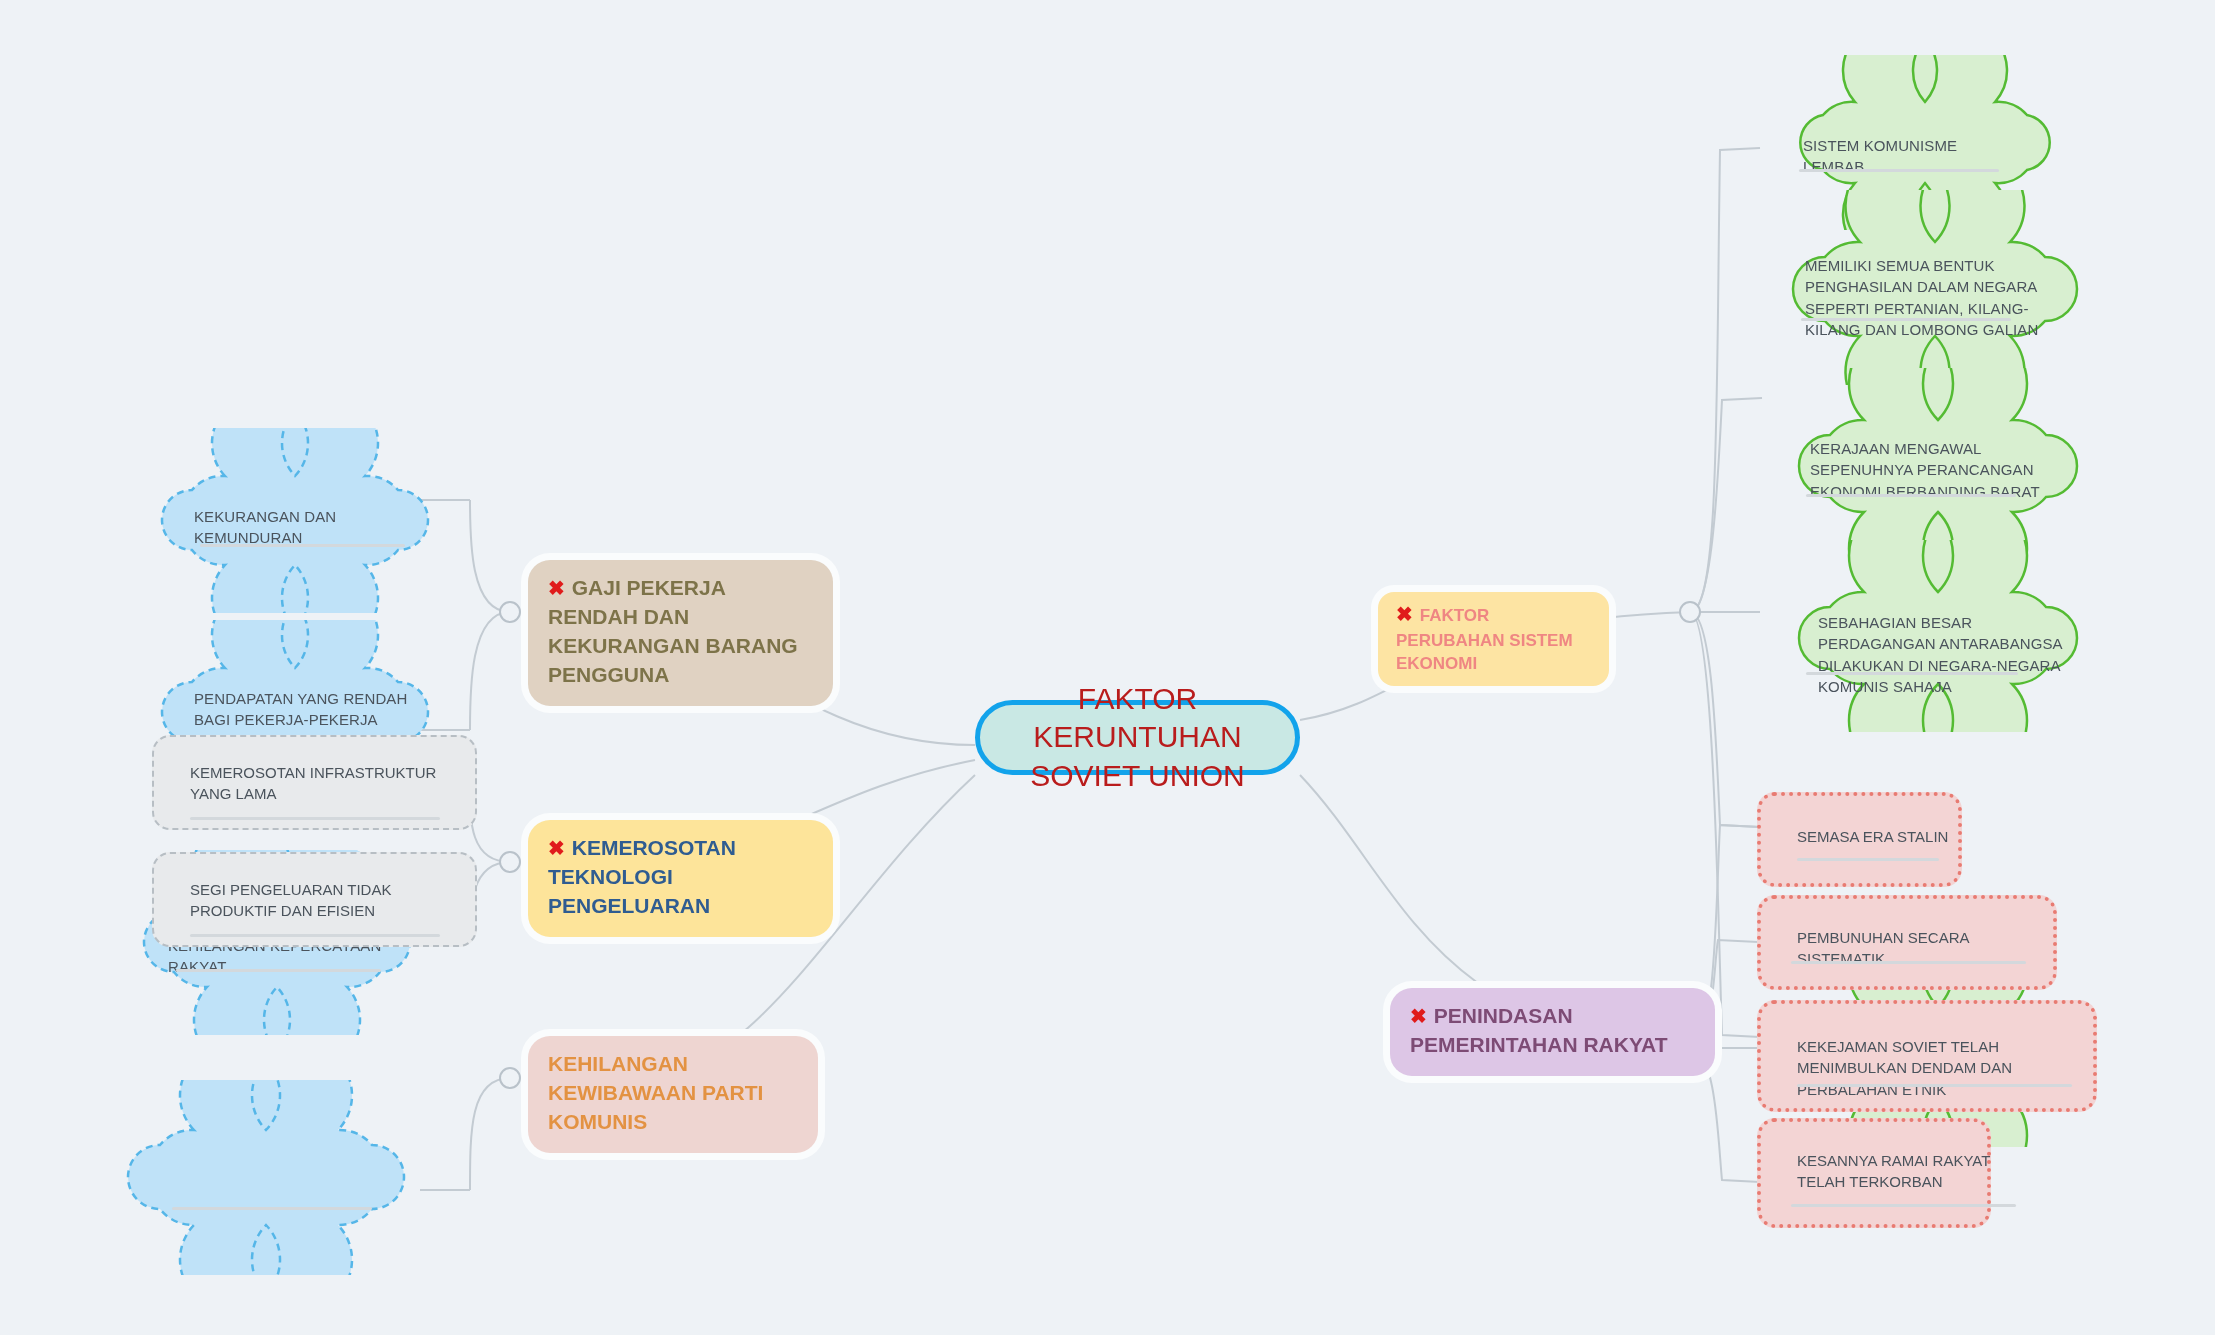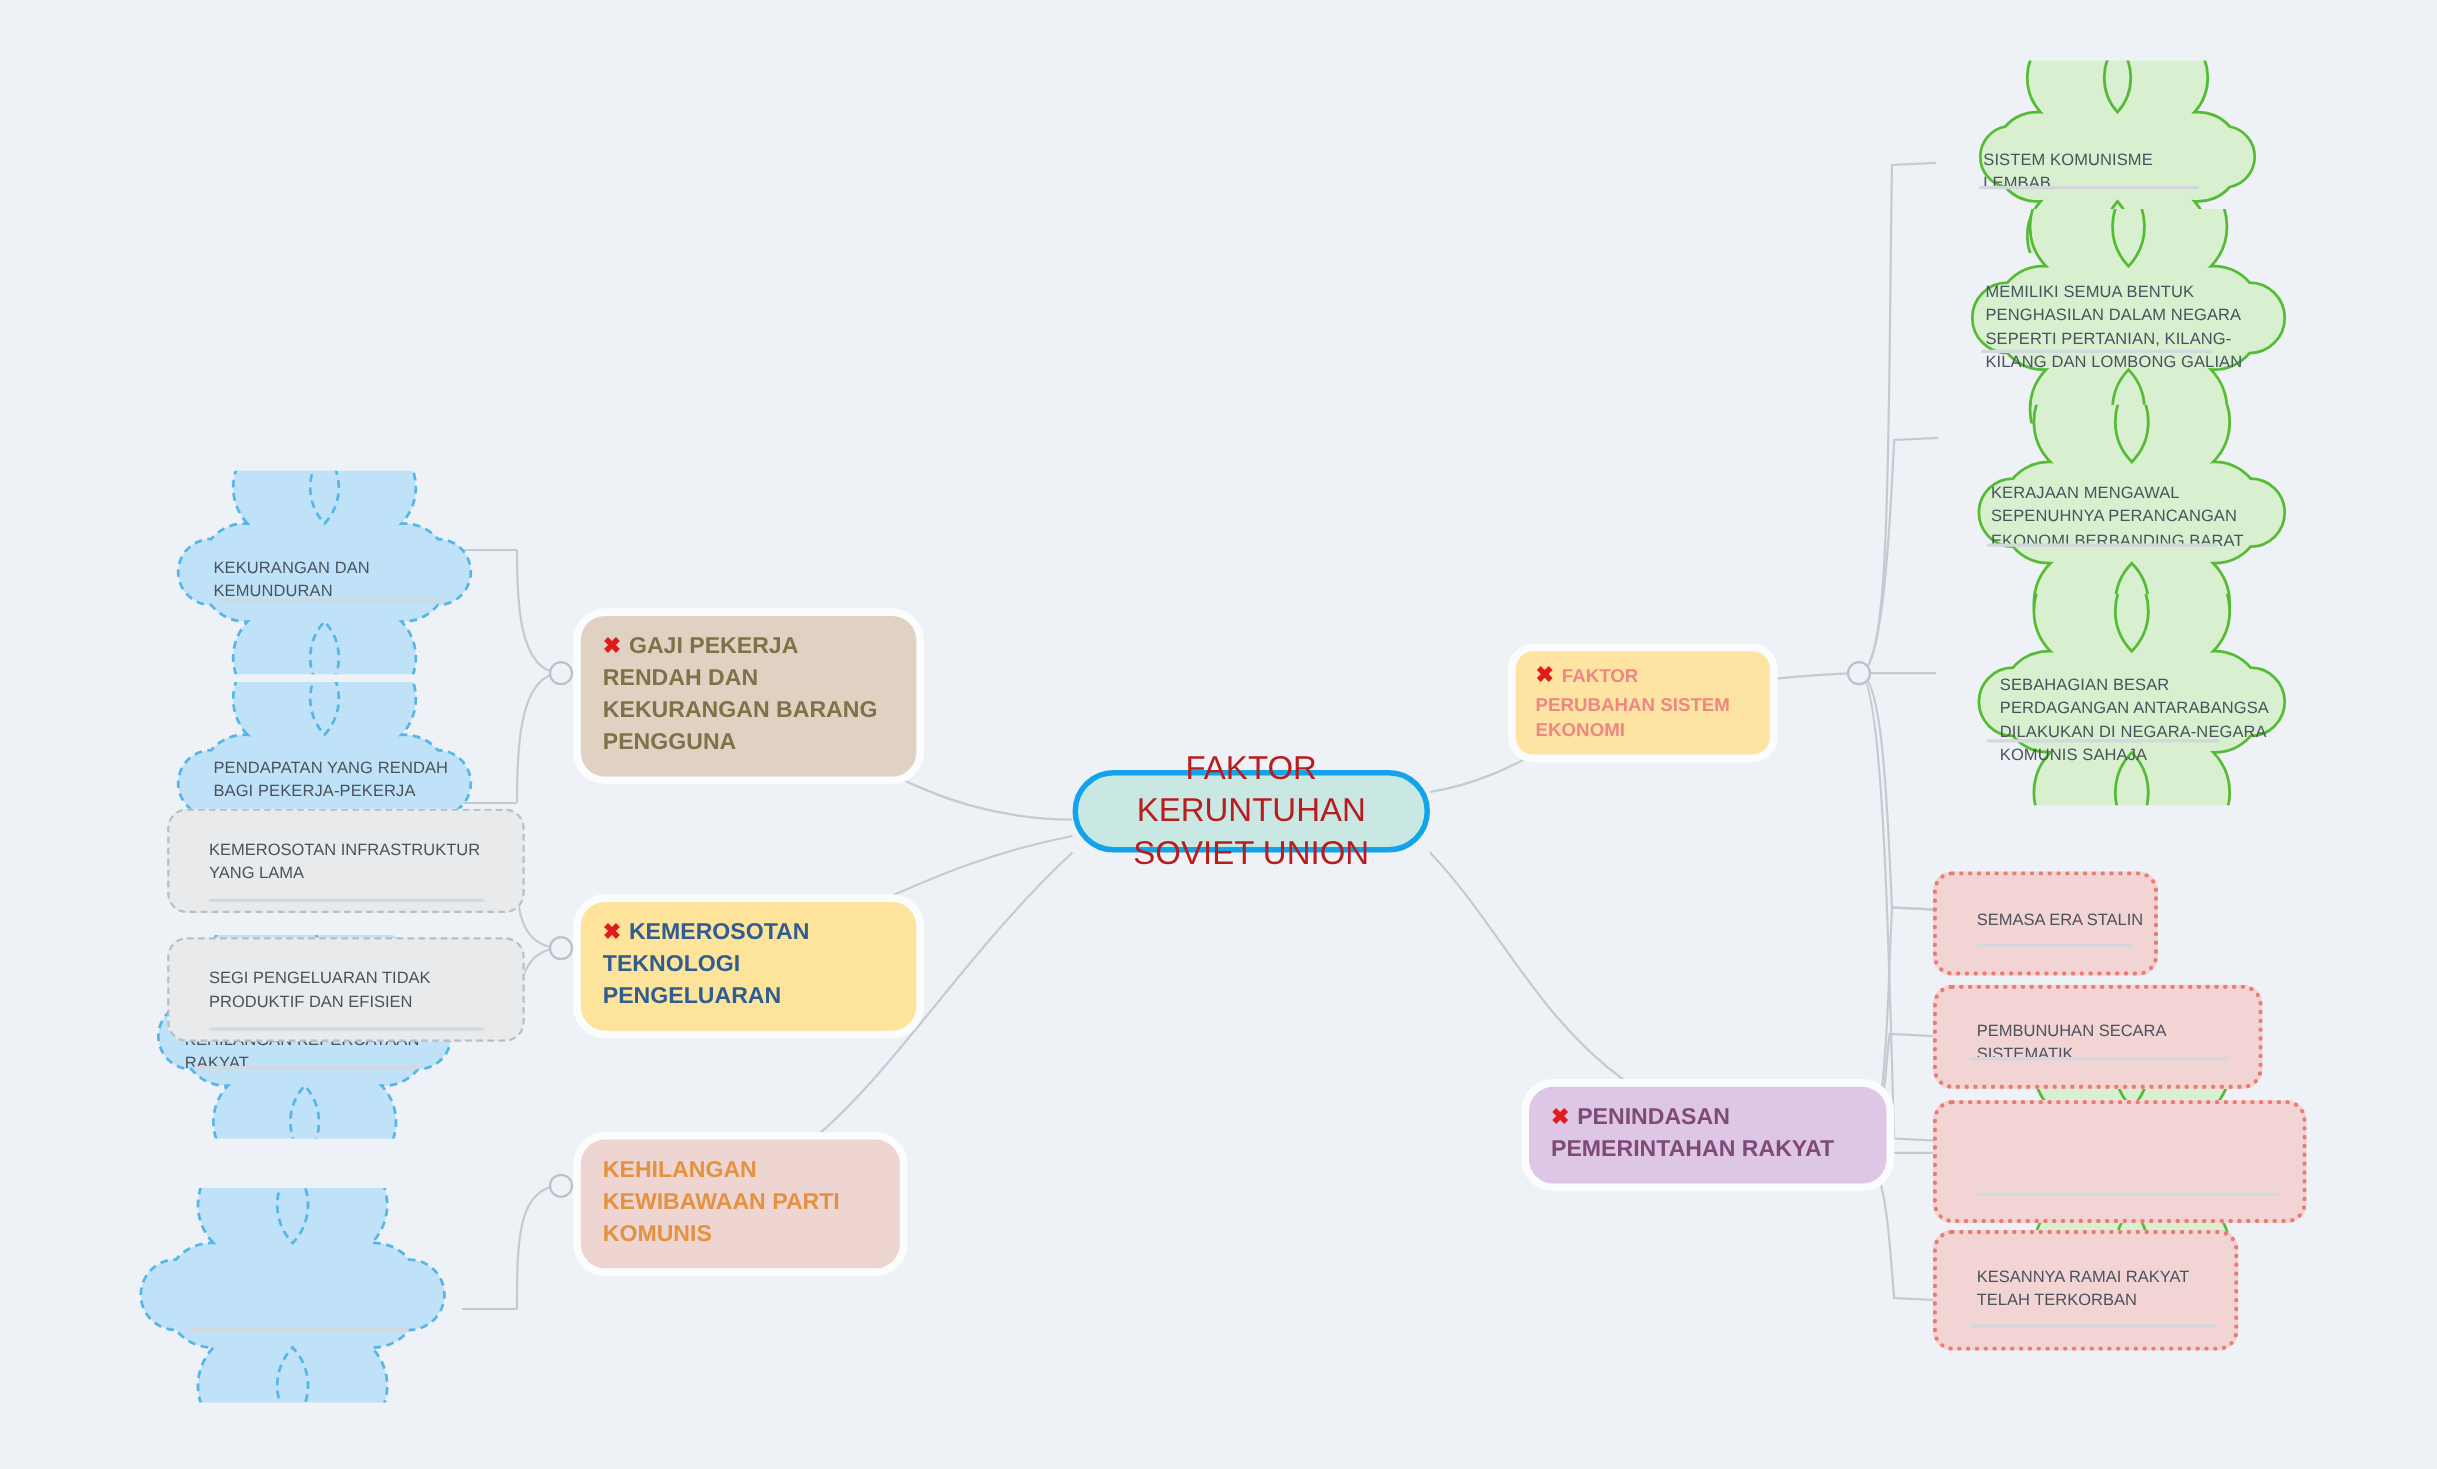--- a/index.html
+++ b/index.html
@@ -271,21 +271,22 @@
     <div class="btext" style="left:36px;top:30px;width:180px;">SEMASA ERA STALIN</div>
     <div class="bline" style="left:36px;top:62px;width:142px;"></div>
   </div>
 
   <div class="rbox r-box" style="left:1757px;top:895px;width:300px;height:95px;">
     <div class="btext" style="left:36px;top:28px;width:250px;">PEMBUNUHAN SECARA SISTEMATIK</div>
     <div class="bline" style="left:30px;top:62px;width:235px;"></div>
   </div>
 
   <div class="rbox r-box" style="left:1757px;top:1000px;width:340px;height:112px;">
+    <div class="btext" style="left:36px;top:32px;width:275px;">KEKEJAMAN SOVIET TELAH MENIMBULKAN DENDAM DAN PERBALAHAN ETNIK</div>
     <div class="bline" style="left:36px;top:80px;width:275px;"></div>
   </div>
 
-  <div class="rbox r-box" style="left:1757px;top:1118px;width:278px;height:110px;padding-left:44px;">
+  <div class="rbox r-box" style="left:1757px;top:1118px;width:234px;height:110px;padding-left:44px;">
     <div class="btext" style="left:36px;top:28px;width:215px;">KESANNYA RAMAI RAKYAT TELAH TERKORBAN</div>
     <div class="bline" style="left:30px;top:82px;width:225px;"></div>
   </div>
 
 </div>
 
 </body></html>

